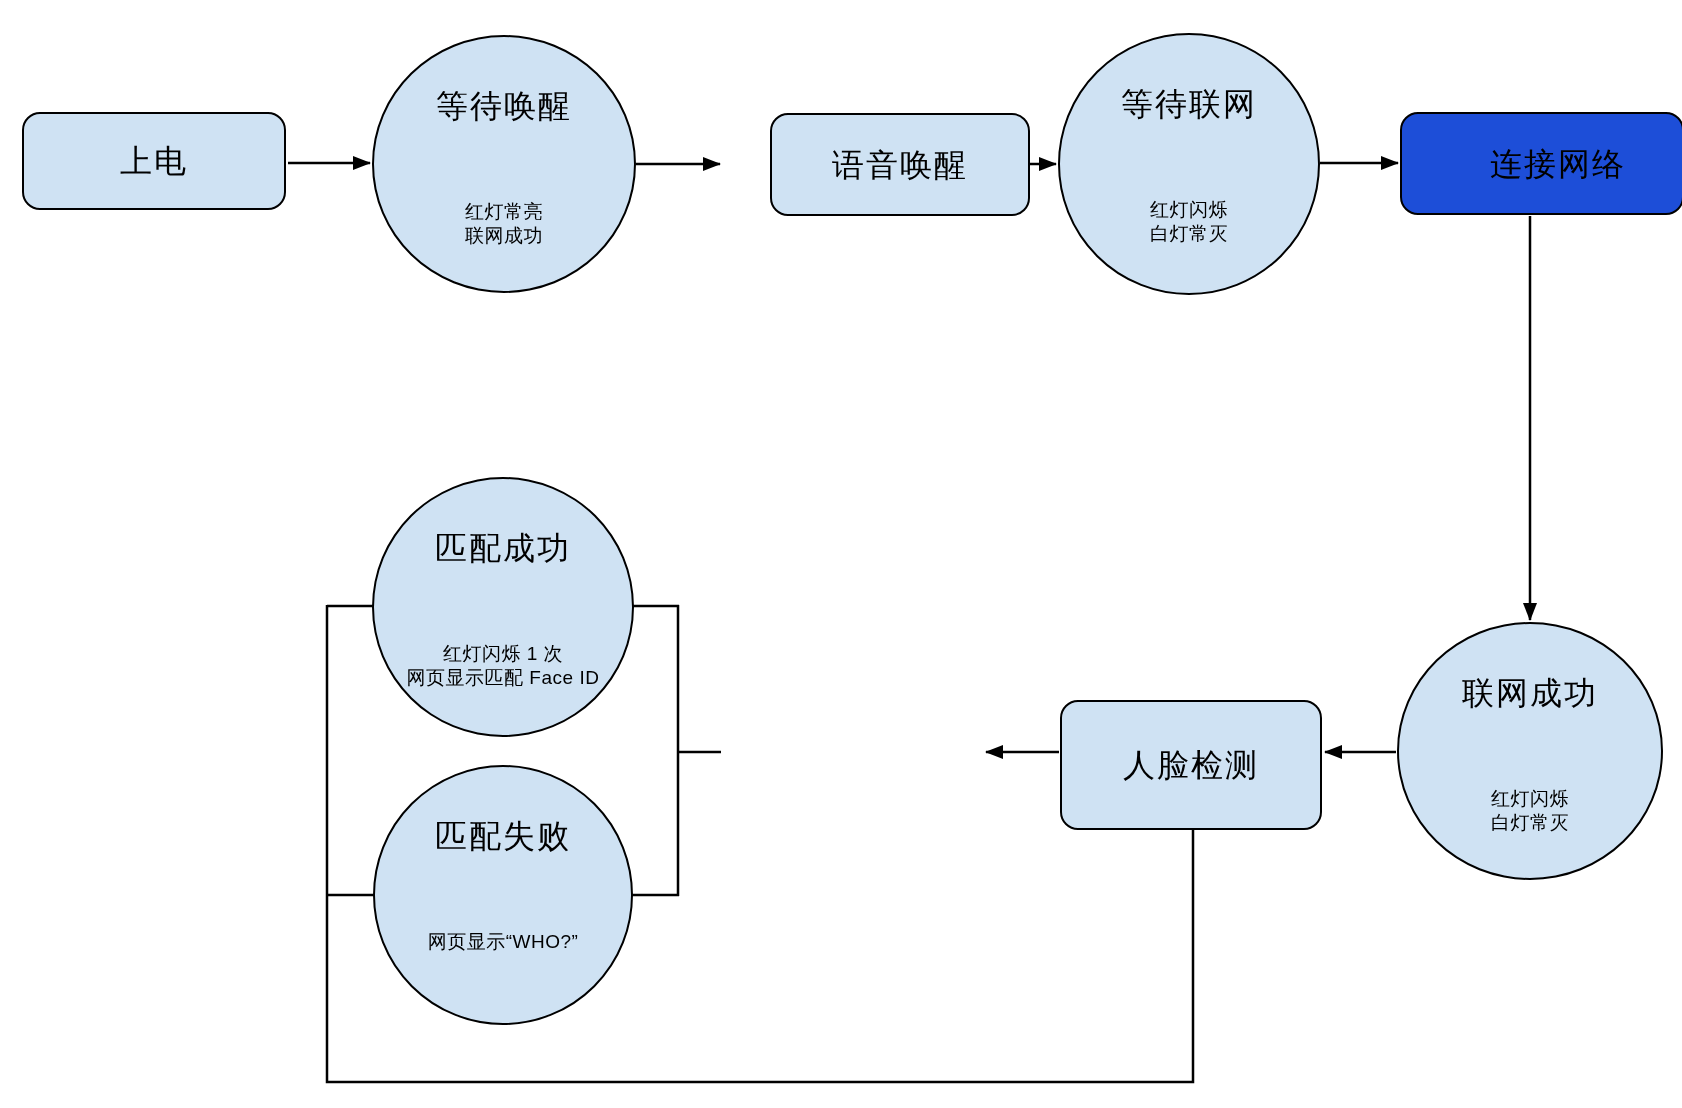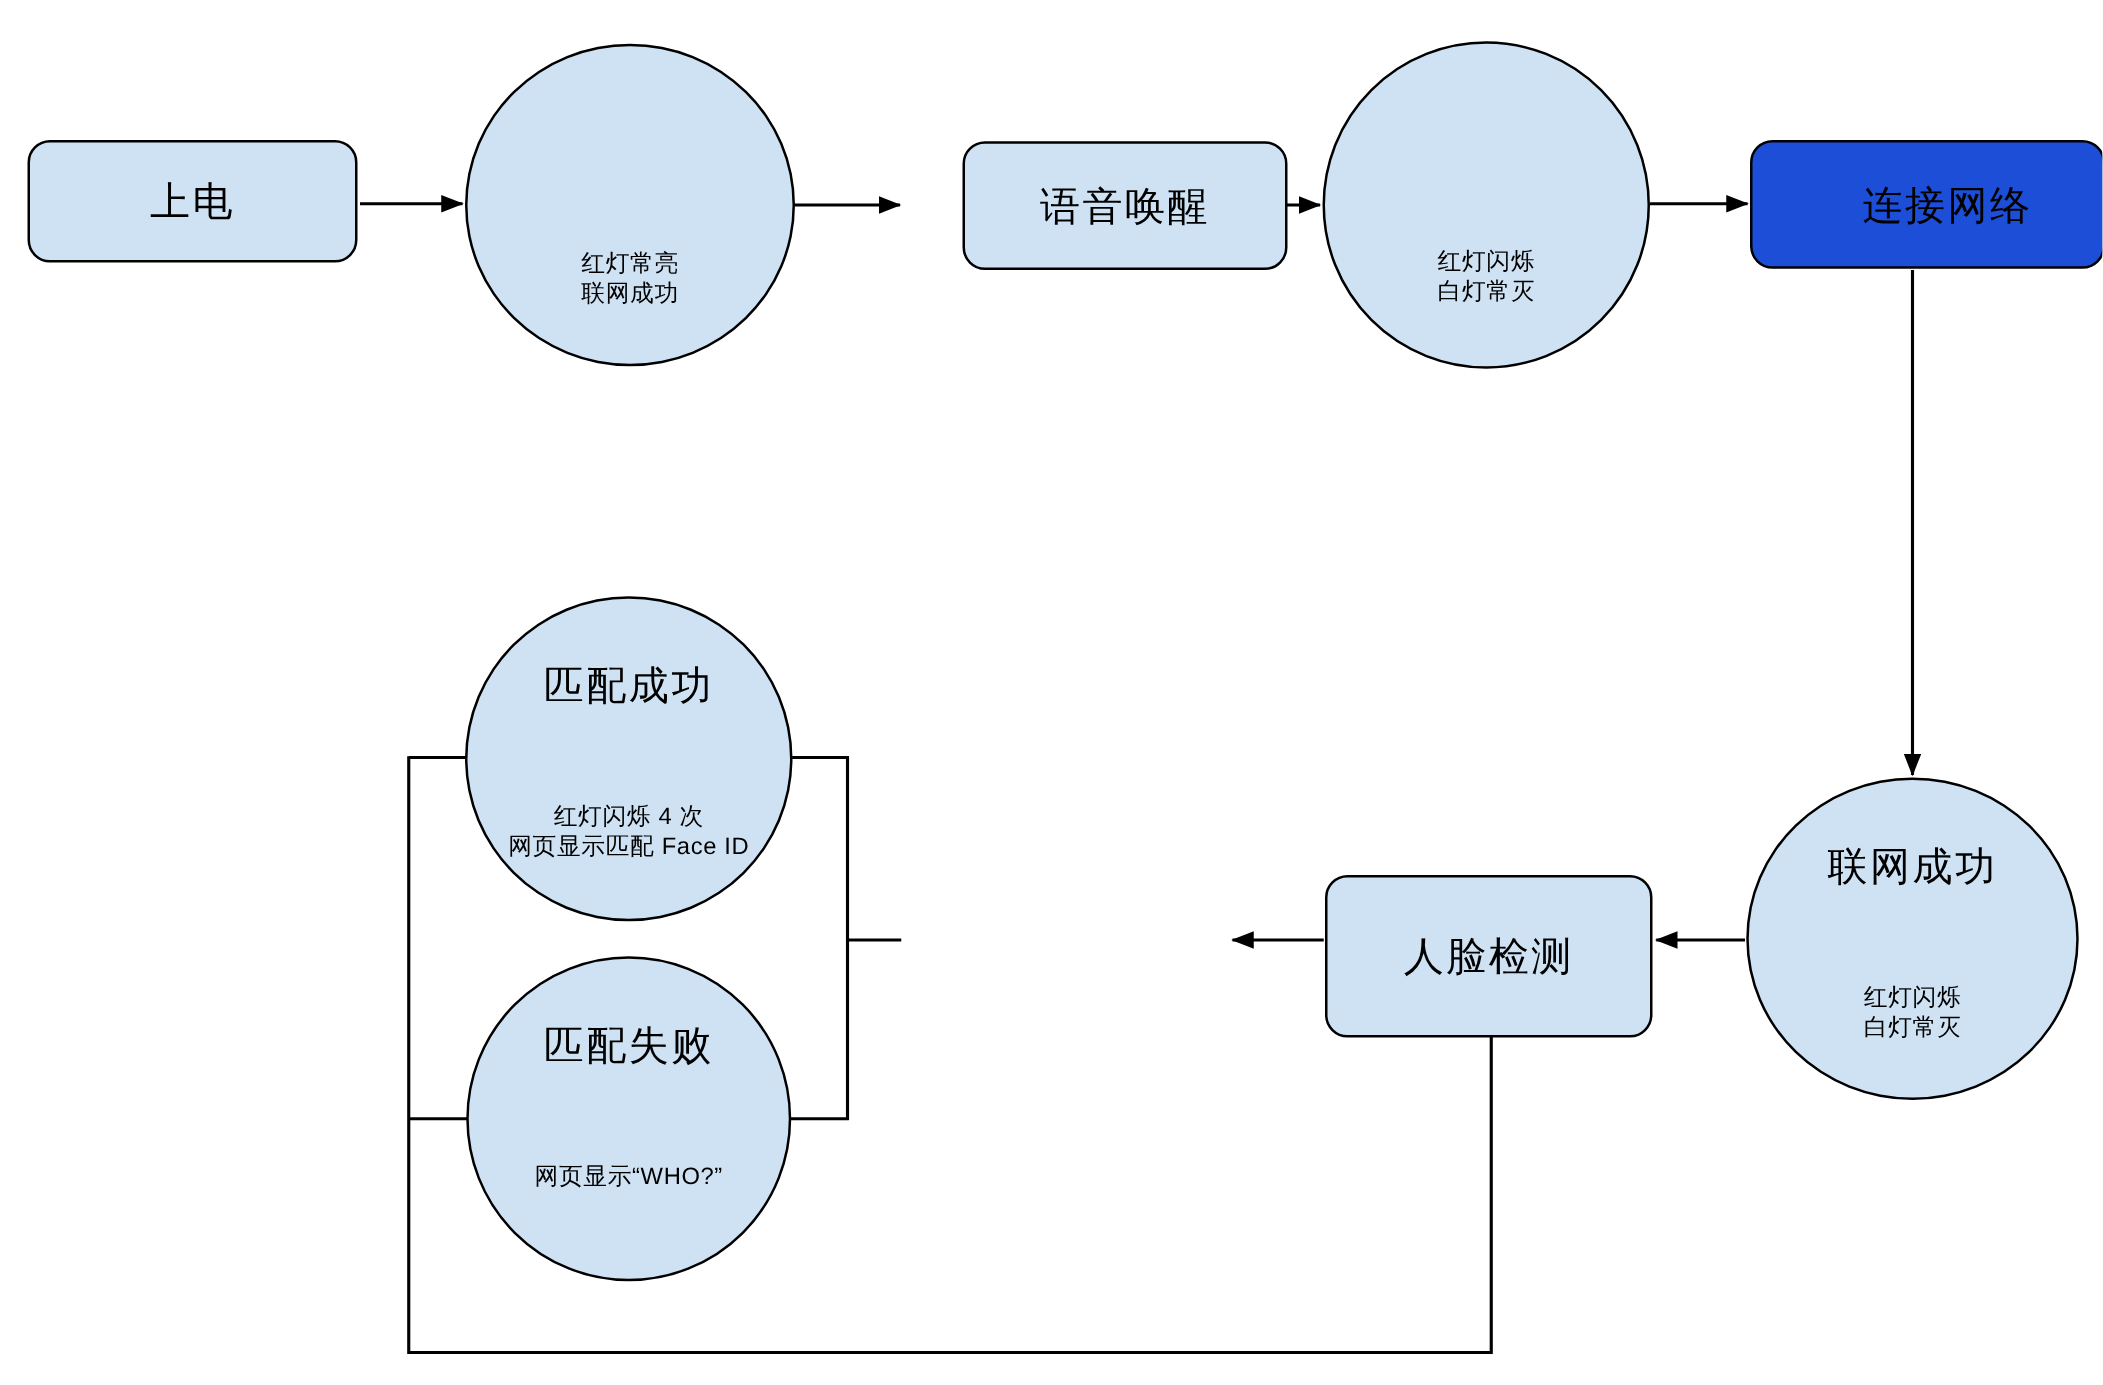--- a/index.html
+++ b/index.html
@@ -88,29 +88,31 @@
       <polyline points="373,606 327,606" fill="none" stroke="#000000" stroke-width="2.5"></polyline>
       <polyline points="374,895 327,895" fill="none" stroke="#000000" stroke-width="2.5"></polyline>
       <polyline points="327,605 327,1082 1193,1082 1193,807" fill="none" stroke="#000000" stroke-width="2.5" marker-end="url(#arrowhead)"></polyline>
     </svg>
 
   <div class="node rect" style="left: 22px; top: 112px; width: 264px; height: 98px; background: rgb(207, 226, 243); border-color: rgb(0, 0, 0);">
     <div class="node-title">上电</div>
   </div>
 
   <div class="node ellipse" style="left: 372px; top: 35px; width: 264px; height: 258px; background: rgb(207, 226, 243); border-color: rgb(0, 0, 0);">
+    <div class="node-title">等待唤醒</div>
     <div class="node-sub">红灯常亮
 联网成功</div>
   </div>
 
   <div class="node rect" style="left: 722px; top: 113px; width: 260px; height: 103px; background: rgb(207, 226, 243); border-color: rgb(0, 0, 0); margin-left: 48px;">
     <div class="node-title">语音唤醒</div>
   </div>
 
   <div class="node ellipse" style="left: 1058px; top: 33px; width: 262px; height: 262px; background: rgb(207, 226, 243); border-color: rgb(0, 0, 0);">
+    <div class="node-title">等待联网</div>
     <div class="node-sub">红灯闪烁
 白灯常灭</div>
   </div>
 
   <div class="node rect" style="left: 1400px; top: 112px; width: 284px; height: 103px; background: #1d4ed8; border-color: rgb(0, 0, 0); padding-left: 32px;">
     <div class="node-title">连接网络</div>
   </div>
 
   <div class="node ellipse" style="left: 1397px; top: 622px; width: 266px; height: 258px; background: rgb(207, 226, 243); border-color: rgb(0, 0, 0);">
     <div class="node-title">联网成功</div>
@@ -118,21 +120,21 @@
 白灯常灭</div>
   </div>
 
   <div class="node rect" style="left: 1060px; top: 700px; width: 262px; height: 130px; background: rgb(207, 226, 243); border-color: rgb(0, 0, 0);">
     <div class="node-title">人脸检测</div>
   </div>
 
 
   <div class="node ellipse" style="left: 372px; top: 477px; width: 262px; height: 260px; background: rgb(207, 226, 243); border-color: rgb(0, 0, 0);">
     <div class="node-title">匹配成功</div>
-    <div class="node-sub">红灯闪烁 4 次
+    <div class="node-sub">红灯闪烁 1 次
 网页显示匹配 Face ID</div>
   </div>
 
   <div class="node ellipse" style="left: 373px; top: 765px; width: 260px; height: 260px; background: rgb(207, 226, 243); border-color: rgb(0, 0, 0);">
     <div class="node-title">匹配失败</div>
     <div class="node-sub">网页显示“WHO?”</div>
   </div>
 
 </div>
 

